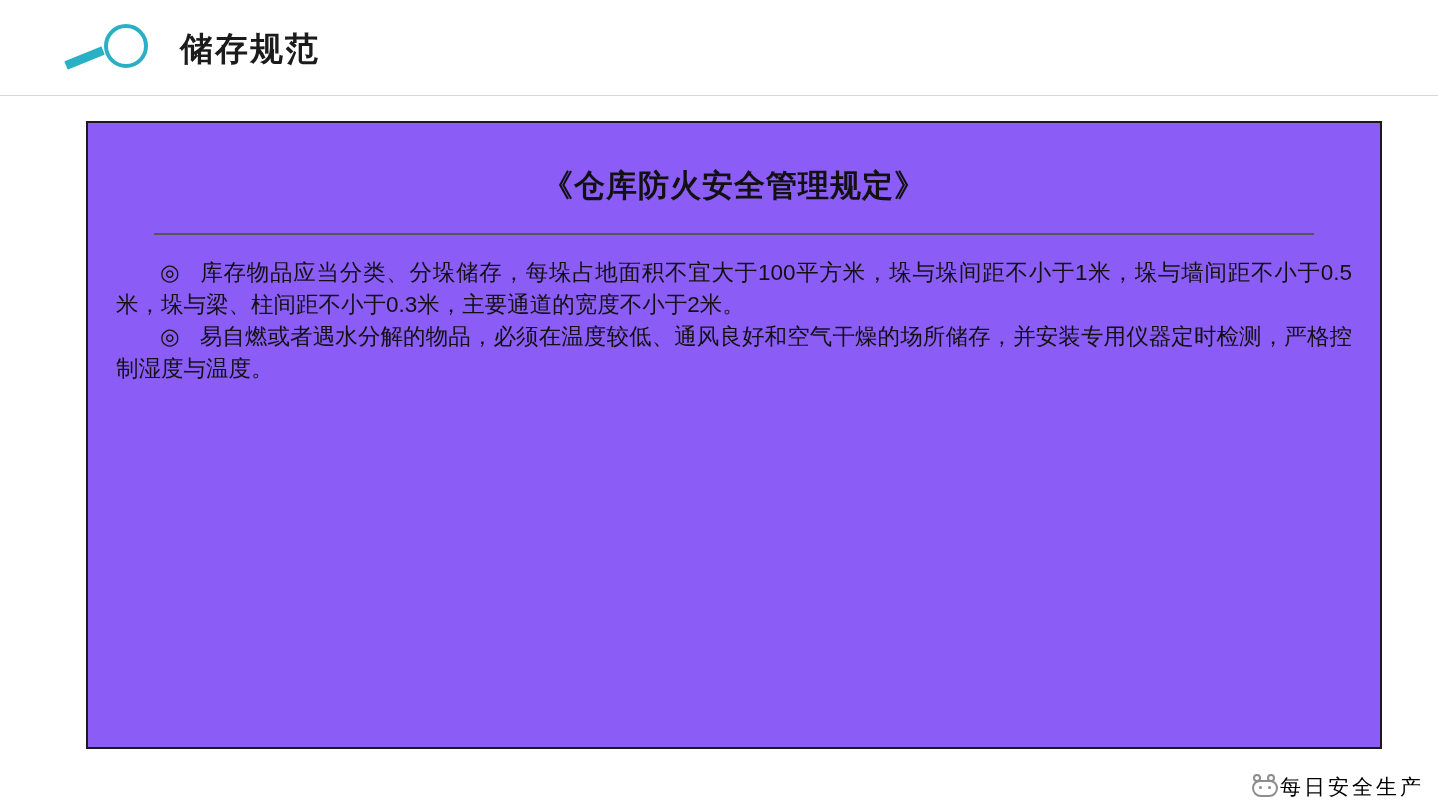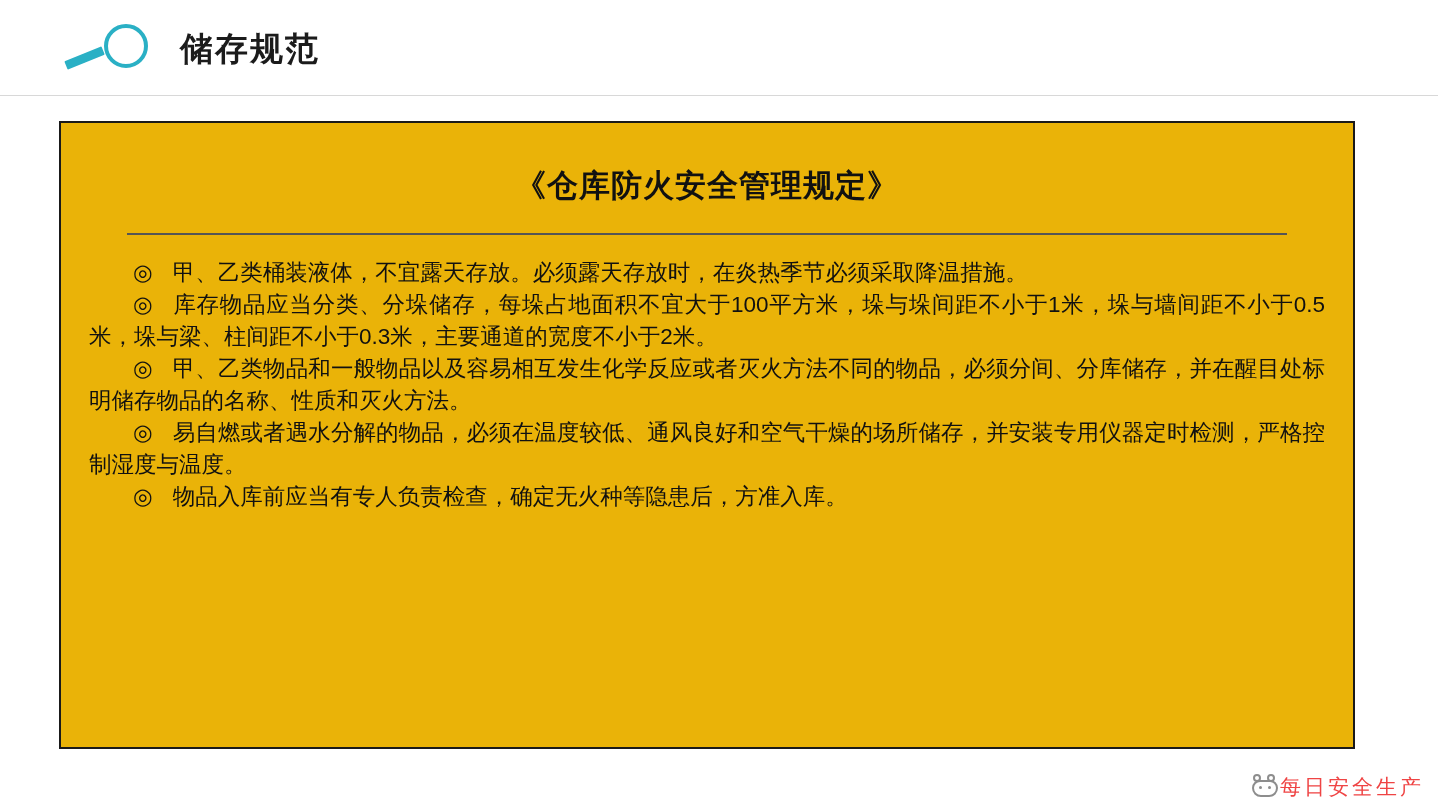--- a/index.html
+++ b/index.html
@@ -68,27 +68,27 @@
     left: 0;
     top: 95px;
     width: 1438px;
     height: 1px;
     background: #d8d8d8;
   }
 
   
   .card {
     position: absolute;
-    left: 59px;
+    left: 86px;
     top: 121px;
     width: 1296px;
     height: 628px;
     border: 2px solid #1a1a1a;
     box-sizing: border-box;
-    background: #eab308;
+    background: #8b5cf6;
   }
   .card-title {
     text-align: center;
     font-size: 31px;
     font-weight: bold;
     color: #111;
     margin-top: 42px;
     letter-spacing: 1px;
   }
   .title-rule {
@@ -116,21 +116,21 @@
   }
 
   
   .watermark {
     position: absolute;
     right: 14px;
     bottom: 10px;
     display: flex;
     align-items: center;
     gap: 0;
-    color: #ef4444;
+    color: #000000;
     font-size: 21px;
     letter-spacing: 3px;
   }
   .wm-icon {
     width: 30px;
     height: 26px;
     position: relative;
     flex: none;
   }
   .wm-icon .body-s {
@@ -176,33 +176,24 @@
   <div class="header-title">储存规范</div>
 </div>
 <div class="header-rule"></div>
 
 <div class="card">
   <div class="card-title">《仓库防火安全管理规定》</div>
   <div class="title-rule"></div>
 
   <div class="body-text">
     <p class="clause">
-      <span class="bullet">◎</span><span>甲、乙类桶装液体，不宜露天存放。必须露天存放时，在炎热季节必须采取降温措施。</span>
-    </p>
-    <p class="clause">
       <span class="bullet">◎</span><span>库存物品应当分类、分垛储存，每垛占地面积不宜大于100平方米，垛与垛间距不小于1米，垛与墙间距不小于0.5米，垛与梁、柱间距不小于0.3米，主要通道的宽度不小于2米。</span>
     </p>
     <p class="clause">
-      <span class="bullet">◎</span><span>甲、乙类物品和一般物品以及容易相互发生化学反应或者灭火方法不同的物品，必须分间、分库储存，并在醒目处标明储存物品的名称、性质和灭火方法。</span>
-    </p>
-    <p class="clause">
       <span class="bullet">◎</span><span>易自燃或者遇水分解的物品，必须在温度较低、通风良好和空气干燥的场所储存，并安装专用仪器定时检测，严格控制湿度与温度。</span>
-    </p>
-    <p class="clause">
-      <span class="bullet">◎</span><span>物品入库前应当有专人负责检查，确定无火种等隐患后，方准入库。</span>
     </p>
   </div>
 </div>
 
 <div class="watermark">
   <div class="wm-icon">
     <div class="ear l"></div>
     <div class="ear r"></div>
     <div class="body-s"></div>
     <div class="eye l"></div>

